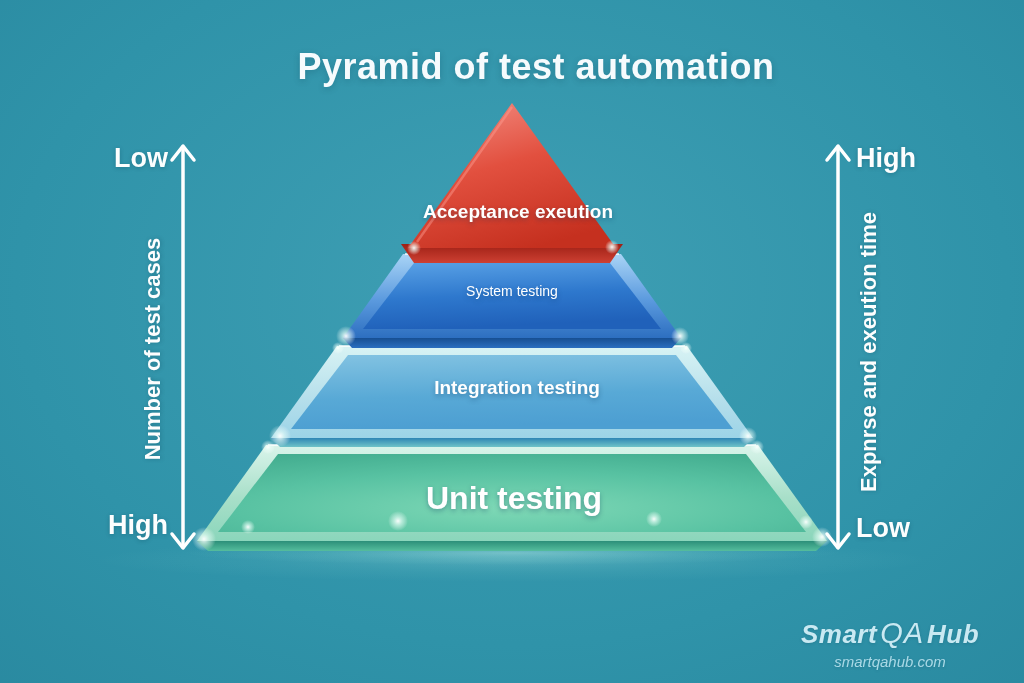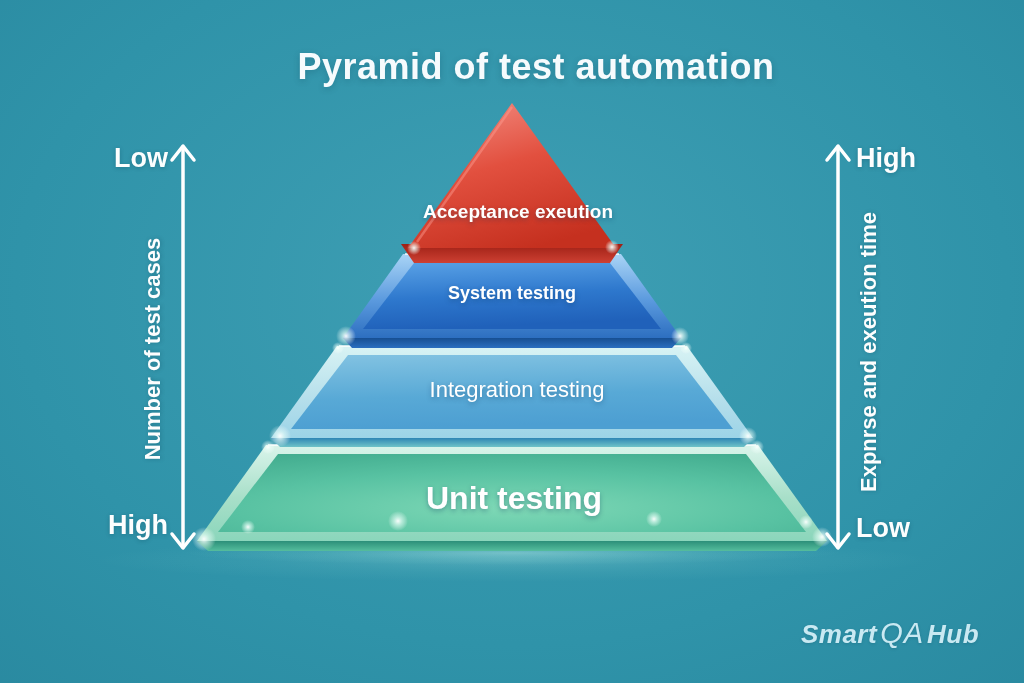--- a/index.html
+++ b/index.html
@@ -31,22 +31,22 @@
     display:flex;align-items:center;justify-content:center;
     white-space:nowrap;
   }
   .vleft{left:-57px;top:335px;width:420px;height:28px;transform:rotate(-90deg);}
   .vright{left:649px;top:338px;width:440px;height:28px;transform:rotate(-90deg);}
   .layer-label{
     text-align:center;color:#ffffff;
     text-shadow:0 2px 5px rgba(10,50,90,.35);
   }
   .lbl-acceptance{left:318px;top:201px;width:400px;font-size:19px;font-weight:bold;}
-  .lbl-system{left:312px;top:283px;width:400px;font-size:18px;font-weight:bold;}
-  .lbl-integration{left:317px;top:377px;width:400px;font-size:22px;font-weight:normal;text-align:center;}
+  .lbl-system{left:312px;top:283px;width:400px;font-size:14px;font-weight:normal;}
+  .lbl-integration{left:317px;top:377px;width:400px;font-size:19px;font-weight:bold;text-align:center;}
   .lbl-unit{left:314px;top:480px;width:400px;font-size:32px;font-weight:bold;}
   .brand{
     right:24px;top:617px;width:220px;text-align:center;
     color:var(--brand-text,#c9e9f2);
     text-shadow:0 1px 3px rgba(10,60,80,.2);
     font-style:italic;
   }
   .brand-line{font-size:26px;font-weight:bold;letter-spacing:.5px;}
   .brand-qa{font-weight:normal;font-size:29px;letter-spacing:1px;padding:0 3px;}
   .brand-site{font-size:15px;font-weight:normal;margin-top:3px;color:var(--website-text,#a9d9e6);}
@@ -201,15 +201,16 @@
 
   <div class="abs layer-label lbl-acceptance">Acceptance exeution</div>
   <div class="abs layer-label lbl-system">System testing</div>
   <div class="abs layer-label lbl-integration">Integration testing</div>
   <div class="abs layer-label lbl-unit">Unit testing</div>
 
   <div class="abs brand">
     <div class="brand-line">
       <span>Smart</span><span class="brand-qa">QA</span><span>Hub</span>
     </div>
+    <div class="brand-site">smartqahub.com</div>
   </div>
 
 </div>
 
 </body></html>

